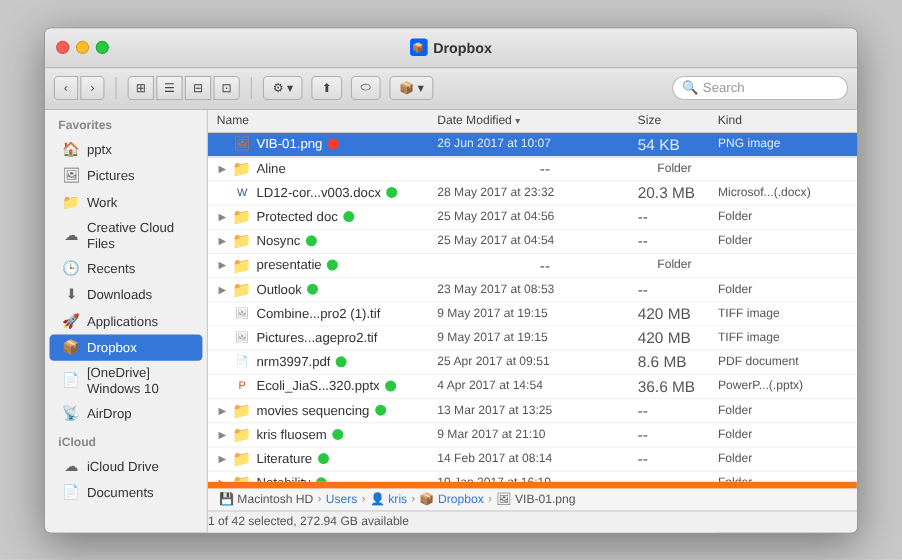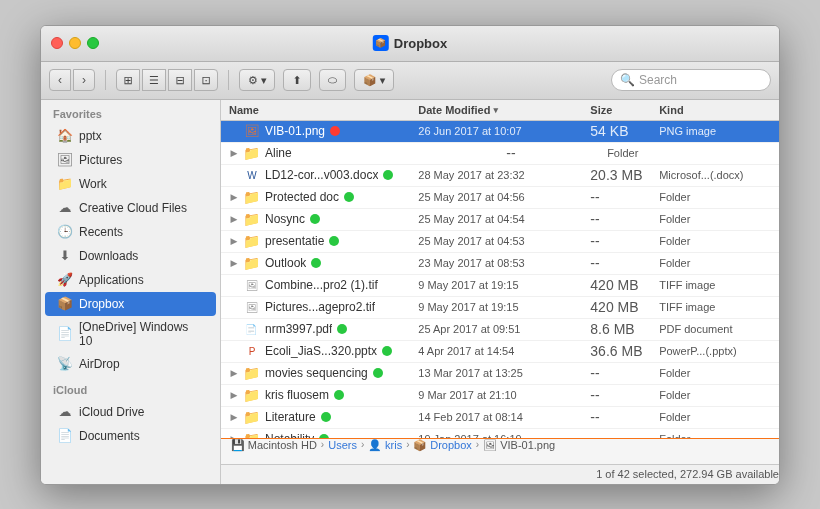--- a/index.html
+++ b/index.html
@@ -153,21 +153,21 @@
       font-size: 12px;
     }
     
     .content {
       display: flex;
       flex: 1;
       overflow: hidden;
     }
     
     .sidebar {
-      width: 180px;
+      width: 148px;
       background: #f0f0f0;
       border-right: 1px solid #c8c8c8;
       overflow-y: auto;
       flex-shrink: 0;
       padding-bottom: 8px;
     }
     .sidebar-section-label {
       font-size: 11px;
       font-weight: 700;
       color: #888;
@@ -207,21 +207,21 @@
       flex-direction: column;
       overflow: hidden;
     }
     .file-header {
       display: flex;
       background: #f0f0f0;
       border-bottom: 1px solid #c8c8c8;
       padding: 4px 8px;
       font-size: 11px;
       color: #444;
-      font-weight: 700;
+      font-weight: 400;
       flex-shrink: 0;
       align-items: center;
     }
     .col-name { flex: 2.2; display: flex; align-items: center; gap: 3px; cursor: pointer; }
     .col-date { flex: 2; display: flex; align-items: center; gap: 3px; cursor: pointer; }
     .col-size { flex: 0.8; display: flex; align-items: center; }
     .col-kind { flex: 1.3; display: flex; align-items: center; }
     .sort-arrow { font-size: 9px; color: #666; }
     .file-list {
       flex: 1;
@@ -291,32 +291,32 @@
       text-overflow: ellipsis;
       white-space: nowrap;
     }
     
     .file-statusbar {
       height: 20px;
       background: #f0f0f0;
       border-top: 1px solid #c8c8c8;
       display: flex;
       align-items: center;
-      justify-content: flex-end;
+      justify-content: flex-start;
       font-size: 11px;
       color: #555;
       flex-shrink: 0;
     }
     
     .pathbar {
       height: 26px;
       background: #f5f5f5;
-      border-top: 1px solid #f97316;
-      display: flex;
-      align-items: flex-start;
+      border-top: 6px solid #f97316;
+      display: flex;
+      align-items: center;
       padding: 0 10px;
       gap: 4px;
       font-size: 11px;
       color: #444;
       flex-shrink: 0;
     }
     .path-sep {
       color: #888;
       font-size: 10px;
     }
@@ -498,21 +498,20 @@
       <div class="file-size">--</div>
       <div class="file-kind">Folder</div>
     </div>
           <div class="file-row">
       <div class="file-name-cell">
         <span class="expand-arrow">▶</span>
         <span class="file-icon folder-icon">📁</span>
         <span class="filename-text">presentatie</span>
         <span class="status-dot dot-green"></span>
       </div>
-      <div class="file-date">25 May 2017 at 04:53</div>
       <div class="file-size">--</div>
       <div class="file-kind">Folder</div>
     </div>
           <div class="file-row">
       <div class="file-name-cell">
         <span class="expand-arrow">▶</span>
         <span class="file-icon folder-icon">📁</span>
         <span class="filename-text">Outlook</span>
         <span class="status-dot dot-green"></span>
       </div>

